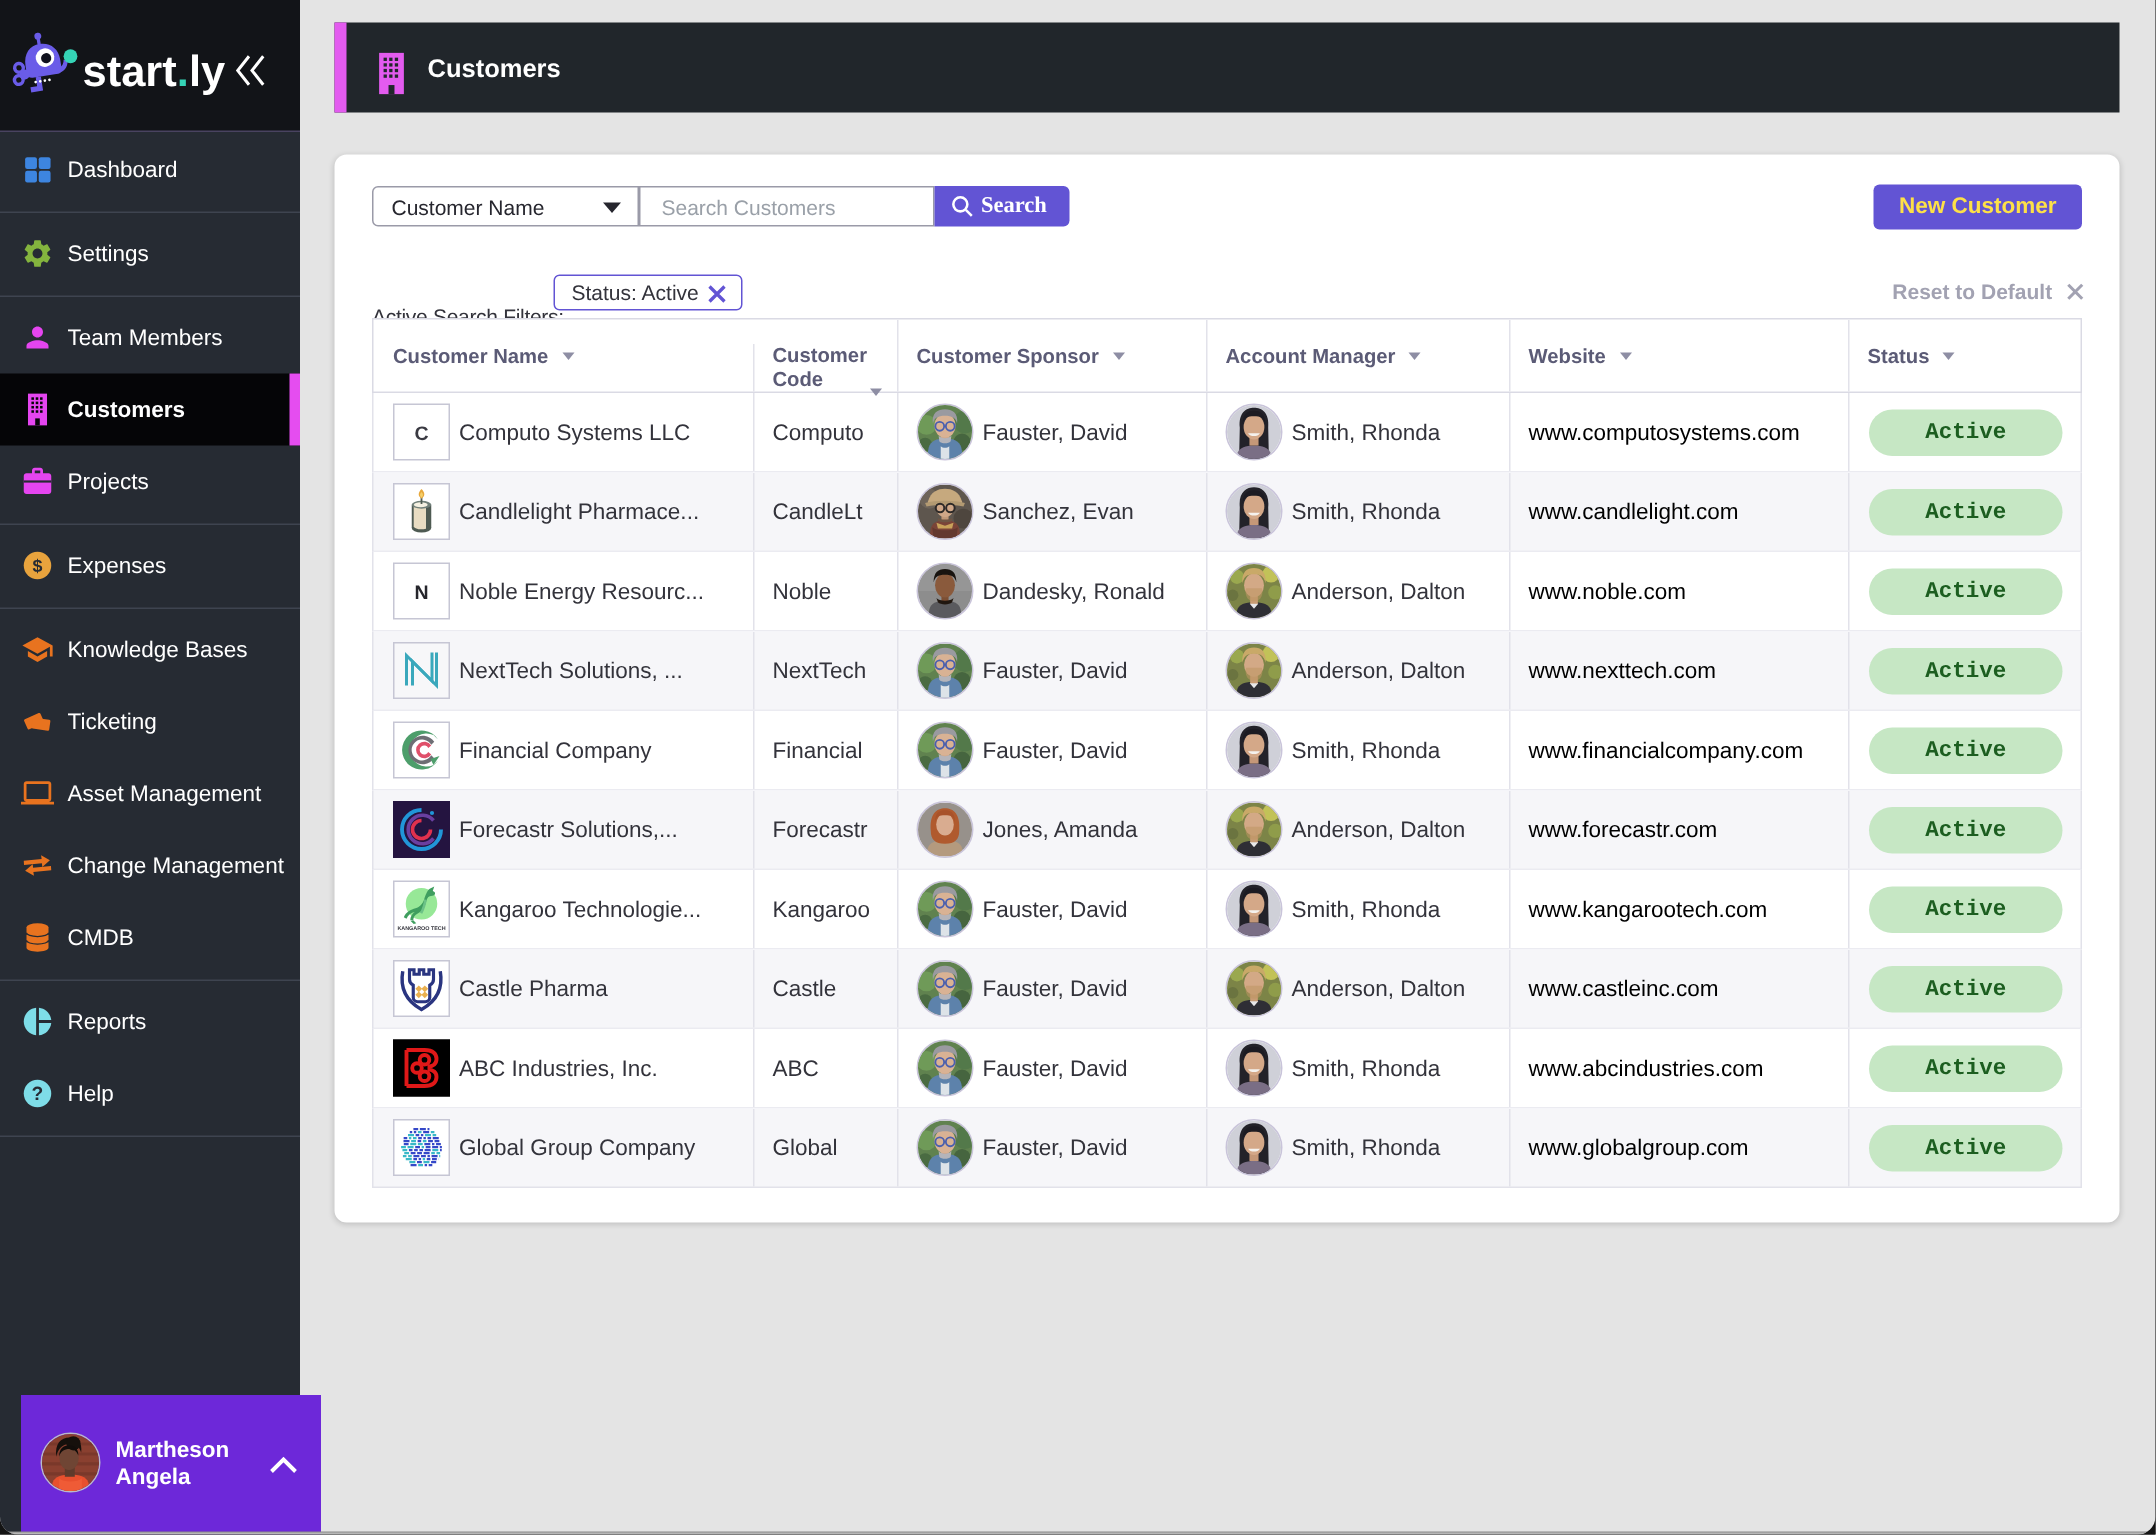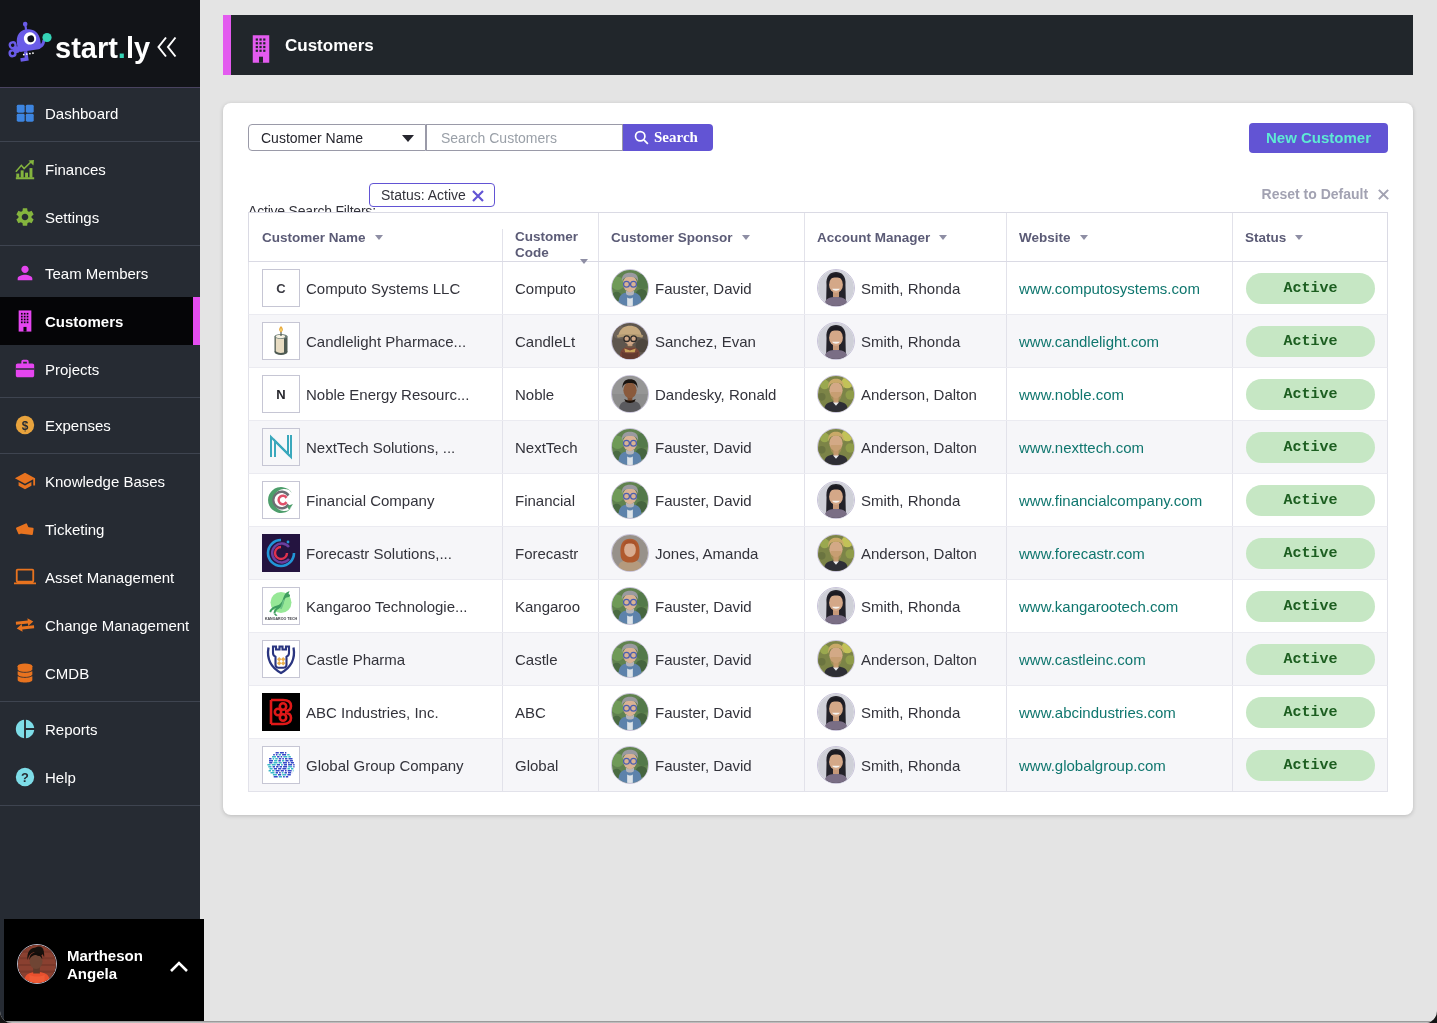--- a/index.html
+++ b/index.html
@@ -8,58 +8,58 @@
 #sidebar { position:absolute; left:0; top:0; width:200px; height:1023px; background:#262b33; }
 #logo { position:absolute; left:0; top:0; width:200px; height:88px; background:#121418; border-bottom:1px solid #494360;padding-left:34px; }
 #logotxt { position:absolute; left:55px; top:32px; color:#fff; font-size:29px; font-weight:bold; letter-spacing:0px; }
 #logotxt .dot { color:#35d4b6; }
 #menu { position:absolute; left:0; top:89px; width:200px; }
 .mi { position:relative; height:48px; display:flex; align-items:center; color:#fff; font-size:15px; }
 .mi svg { margin-left:14px; margin-right:9px; flex:0 0 22px; }
 .mi.active { background:#050507; font-weight:bold; }
 .mi.active .bar { position:absolute; right:0; top:0; width:7px; height:48px; background:#e54df0; }
 .div { height:1px; background:#3e4450; margin:3.5px 0; }
-#userblk { position:absolute; left:4px; bottom:0; width:200px; height:104px; background:#000000; }
+#userblk { position:absolute; left:14px; bottom:0; width:200px; height:93px; background:#6d28d9; }
 #userblk .uav { position:absolute; left:13px; top:25px; width:40px; height:40px; border-radius:50%; border:1px solid #b9b9c9; overflow:hidden; }
 #userblk .uname { position:absolute; left:63px; top:28px; color:#fff; font-weight:bold; font-size:15px; line-height:18px; }
 #userblk .chev { position:absolute; right:15px; top:40px; }
 #pagehdr { position:absolute; left:223px; top:15px; width:1190px; height:60px; background:#21262b; }
 #pagehdr .stripe { position:absolute; left:0; top:0; width:8px; height:60px; background:#e35bef; }
 #pagehdr .bicon { position:absolute; left:27px; top:19px; }
 #pagehdr .ttl { position:absolute; left:62px; top:21px; color:#fff; font-size:17px; font-weight:bold; }
 #card { position:absolute; left:223px; top:103px; width:1190px; height:712px; background:#fff; border-radius:8px; box-shadow:0 1px 4px rgba(0,0,0,0.18); }
 #selwrap { position:absolute; left:25px; top:21px; width:178px; height:27px; border:1px solid #9a9aa8; border-radius:4px 0 0 4px; font-size:14px; color:#26262e; }
 #selwrap .lbl { position:absolute; left:12px; top:5px; }
 #selwrap .caret { position:absolute; right:11px; top:10px; width:0; height:0; border-left:6px solid transparent; border-right:6px solid transparent; border-top:7px solid #26262e; }
 #searchinput { position:absolute; left:203px; top:21px; width:197px; height:27px; border:1px solid #9a9aa8; font-size:14px; color:#9aa0a8; }
 #searchinput .ph { position:absolute; left:14px; top:5px; }
 #searchbtn { position:absolute; left:400px; top:21px; width:90px; height:27px; background:#6254d4; border-radius:0 4px 4px 0; color:#fff; font-weight:bold; font-size:15px; }
 #searchbtn svg { position:absolute; left:10px; top:5px; }
 #searchbtn span { position:absolute; left:31px; top:5px;font-family:Liberation Serif, serif; }
-#newcust { position:absolute; left:1026px; top:20px; width:139px; height:30px; background:#6254d4; border-radius:4px; color:#5eead4; font-weight:bold; font-size:15px; text-align:center; line-height:30px; }
+#newcust { position:absolute; left:1026px; top:20px; width:139px; height:30px; background:#6254d4; border-radius:4px; color:#fde047; font-weight:bold; font-size:15px; text-align:center; line-height:30px; }
 #filterlbl { position:absolute; left:25px; top:100px; font-size:14px; color:#33333b; letter-spacing:-0.2px; }
 #chip { position:absolute; left:146px; top:80px; width:126px; height:24px; border:1px solid #6254d4; border-radius:4px; font-size:14px; color:#33333b; background:#fff; }
 #chip .t { position:absolute; left:11px; top:3px; }
 #chip svg { position:absolute; right:9px; top:5px; }
 #reset { position:absolute; right:23px; top:83px; font-size:14px; font-weight:bold; color:#a2a2b2; white-space:nowrap; }
 #reset svg { vertical-align:-2px; margin-left:5px; }
 #tbl { position:absolute; left:25px; top:109px; width:1140px; }
 .thead { display:flex; border:1px solid #dadae4; background:#fff; height:50px; color:#5b5b76; font-weight:bold; font-size:13.5px; }
 .thead .c { display:flex; align-items:center; padding-left:13px; position:relative; }
 .th2 { line-height:16px;margin-top:16px; }
 .sorter { display:inline-block; width:0; height:0; border-left:4px solid transparent; border-right:4px solid transparent; border-top:5px solid #8e8ea4; margin-left:9px; }
 .row { display:flex; height:53px; font-size:15px; color:#33333b; border-left:1px solid #e2e2ea; border-right:1px solid #e2e2ea; border-bottom:1px solid #ebebf1; background:#fff; }
 .row.alt { background:#f6f6f9; }
 .row:last-child { border-bottom:1px solid #e2e2ea; }
 .row .c { display:flex; align-items:center; padding-left:13px; position:relative; }
 .c1 { width:253px; } .c2 { width:96px; } .c3 { width:206px; } .c4 { width:202px; } .c5 { width:226px; } .c6 { width:155px; }
 .vb { box-shadow:inset 1px 0 0 #e2e2ea; }
 .logo38 { width:38px; height:38px; border:1px solid #c6c6d4; margin-right:6px; flex:0 0 38px; background:#fff; }
 .av { width:38px; height:38px; border-radius:50%; border:1px solid #c9c4da; margin-right:6px; flex:0 0 38px; overflow:hidden; }
-.lnk { color:#0f766e; }
+.lnk { color:#000000; }
 .pill { width:129px; margin-left:1px; height:31px; background:#c6e7c4; border-radius:16px; color:#1c5e20; font-weight:bold; font-size:15px; text-align:center; line-height:31px;font-family:Liberation Mono, monospace; }
 </style></head>
 <body>
 <svg width="0" height="0" style="position:absolute">
     <symbol id="av-david" viewBox="0 0 38 38">
 <rect width="38" height="38" fill="#60824f"></rect>
 <circle cx="6" cy="14" r="7" fill="#6f9a58"></circle>
       <circle cx="33" cy="12" r="8" fill="#53794a"></circle>
       <circle cx="31" cy="26" r="6" fill="#46653f"></circle>
       <circle cx="5" cy="28" r="5" fill="#4a6b42"></circle>
@@ -616,34 +616,20 @@
               <rect x="12.9" y="3" width="8.6" height="8.6" rx="1.6"></rect>
               <rect x="3" y="12.9" width="8.6" height="8.6" rx="1.6"></rect>
               <rect x="12.9" y="12.9" width="8.6" height="8.6" rx="1.6"></rect>
             </g>
           </svg>
           <span>Dashboard</span>
         </div>
 <div class="div"></div>
 <div class="mi">
           <svg width="22" height="22" viewBox="0 0 24 24">
-            <g fill="#84b43e">
-              <rect x="2" y="21" width="20" height="2.2"></rect>
-              <rect x="2.5" y="17" width="3.2" height="4.5"></rect>
-              <rect x="7.3" y="13.5" width="3.2" height="8"></rect>
-              <rect x="12.1" y="16" width="3.2" height="5.5"></rect>
-              <rect x="16.9" y="11" width="3.2" height="10.5"></rect>
-            </g>
-            <path d="M2 15 L8 8 L11 11.5 L19 3.8" stroke="#84b43e" stroke-width="1.7" fill="none"></path>
-            <path d="M15.8 2.8 L21.8 2.2 L21.2 8.2 Z" fill="#84b43e"></path>
-          </svg>
-          <span>Finances</span>
-        </div>
-<div class="mi">
-          <svg width="22" height="22" viewBox="0 0 24 24">
             <path fill="#84b43e" d="M19.14 12.94c.04-.3.06-.61.06-.94 0-.32-.02-.64-.07-.94l2.03-1.58c.18-.14.23-.41.12-.61l-1.92-3.32c-.12-.22-.37-.29-.59-.22l-2.39.96c-.5-.38-1.03-.7-1.62-.94L14.4 2.81c-.04-.24-.24-.41-.48-.41h-3.84c-.24 0-.43.17-.47.41L9.25 5.35c-.59.24-1.13.57-1.62.94l-2.39-.96c-.22-.08-.47 0-.59.22L2.74 8.87c-.12.21-.08.47.12.61l2.03 1.58c-.05.3-.09.63-.09.94s.02.64.07.94l-2.03 1.58c-.18.14-.23.41-.12.61l1.92 3.32c.12.22.37.29.59.22l2.39-.96c.5.38 1.03.7 1.62.94l.36 2.54c.05.24.24.41.48.41h3.84c.24 0 .44-.17.47-.41l.36-2.54c.59-.24 1.13-.56 1.62-.94l2.39.96c.22.08.47 0 .59-.22l1.92-3.32c.12-.22.07-.47-.12-.61l-2.01-1.58zM12 15.6c-1.98 0-3.6-1.62-3.6-3.6s1.62-3.6 3.6-3.6 3.6 1.62 3.6 3.6-1.62 3.6-3.6 3.6z"></path>
           </svg>
           <span>Settings</span>
         </div>
 <div class="div"></div>
 <div class="mi">
           <svg width="22" height="22" viewBox="0 0 24 24">
             <path fill="#e545f0" d="M12 12c2.21 0 4-1.79 4-4s-1.79-4-4-4-4 1.79-4 4 1.79 4 4 4zm0 2c-2.67 0-8 1.34-8 4v2h16v-2c0-2.66-5.33-4-8-4z"></path>
           </svg>
           <span>Team Members</span>

